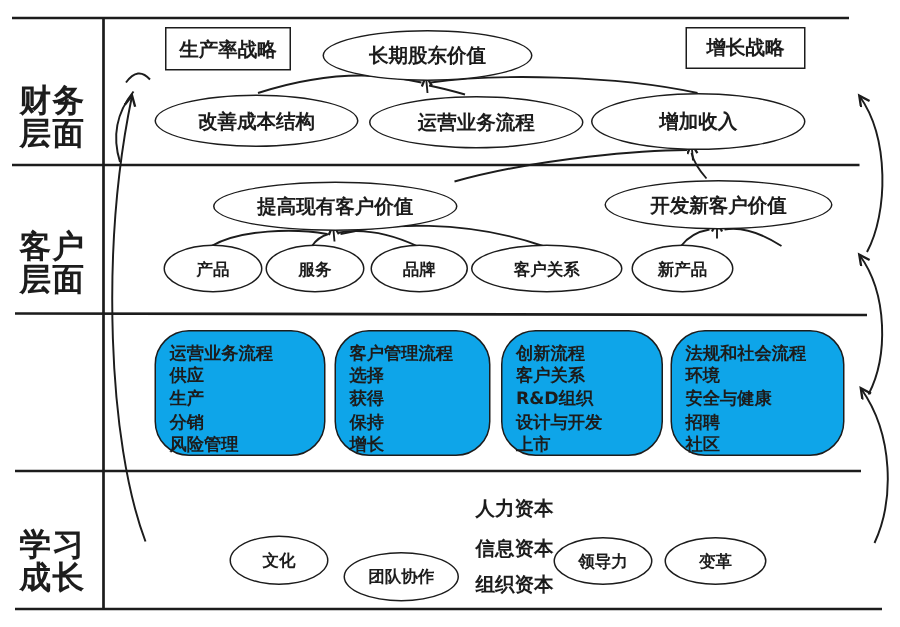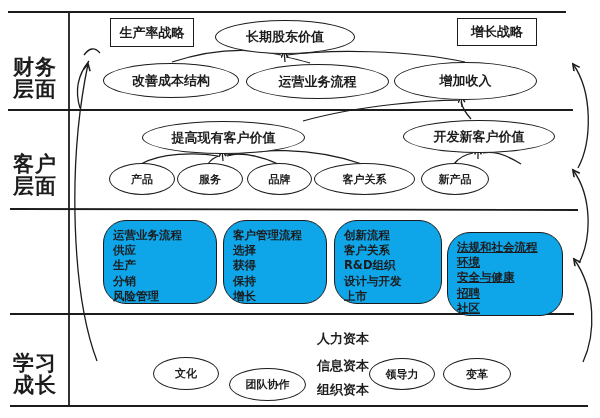--- a/index.html
+++ b/index.html
@@ -122,21 +122,21 @@
     <div>保持</div>
     <div>增长</div>
   </div>
   <div class="proc-box" style="left:334px;top:220px;width:108px;height:84px;">
     <div>创新流程</div>
     <div>客户关系</div>
     <div>R&amp;D组织</div>
     <div>设计与开发</div>
     <div>上市</div>
   </div>
-  <div class="proc-box" style="left:447px;top:232px;width:116px;height:84px;text-decoration:underline;">
+  <div class="proc-box" style="left:447px;top:220px;width:116px;height:84px;">
     <div>法规和社会流程</div>
     <div>环境</div>
     <div>安全与健康</div>
     <div>招聘</div>
     <div>社区</div>
   </div>
 
   <div class="cap-label" style="left:317px;top:330px;">人力资本</div>
   <div class="cap-label" style="left:317px;top:357px;">信息资本</div>
   <div class="cap-label" style="left:317px;top:381px;">组织资本</div>

